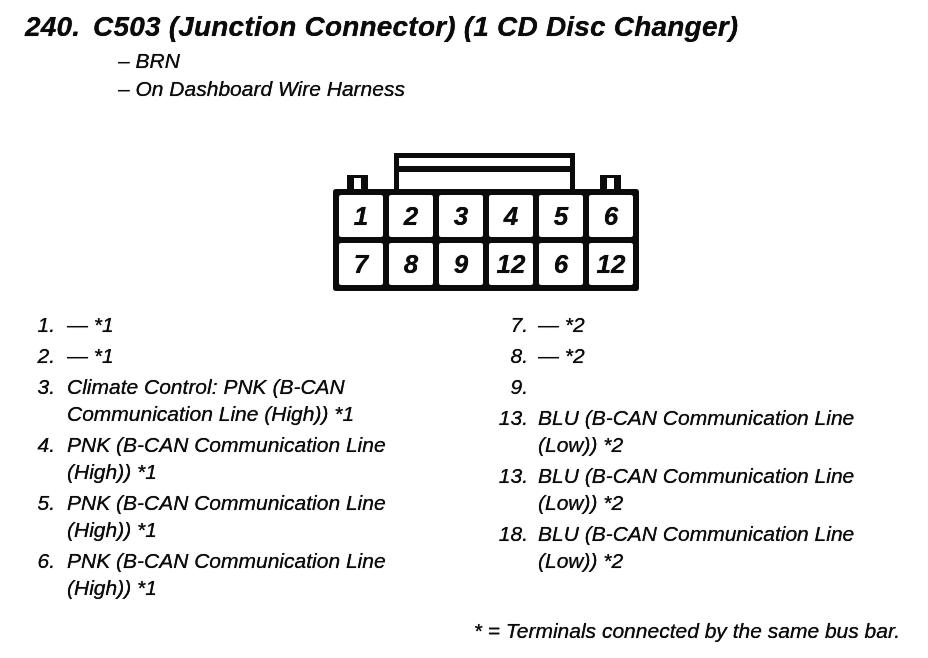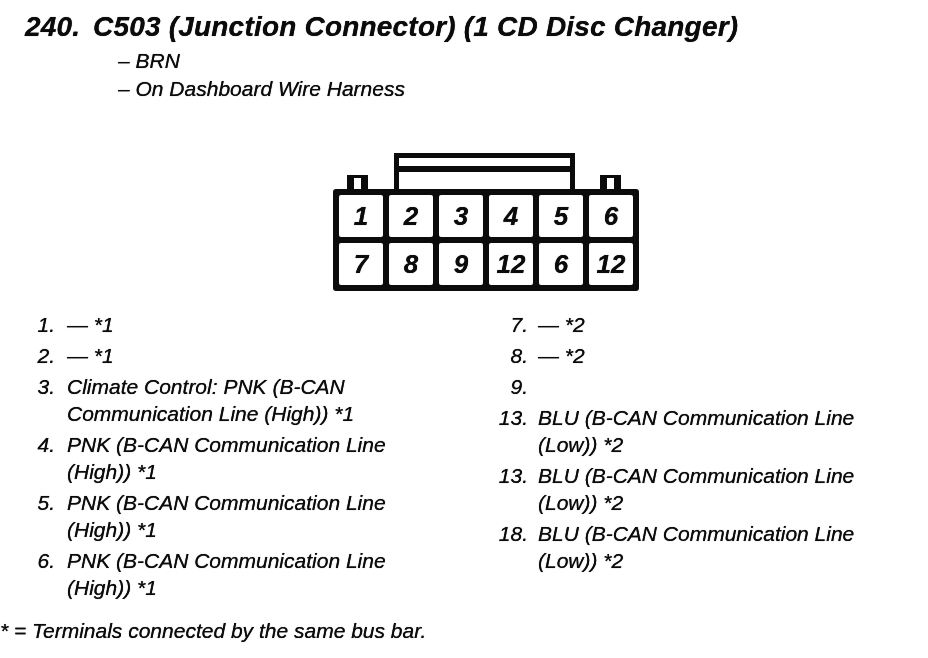--- a/index.html
+++ b/index.html
@@ -69,21 +69,21 @@
   .pin-num{flex:none;text-align:right;}
   .pin-col.left  .pin-num{width:25px;}
   .pin-col.right .pin-num{width:36px;}
   .pin-desc{white-space:pre-line;width:380px;}
   .pin-col.left  .pin-desc{margin-left:12px;}
   .pin-col.right .pin-desc{margin-left:10px;}
 
   
   .footnote{
     position:absolute;top:617px;left:0;width:900px;
-    text-align:left;font-size:21px;line-height:27px;
+    text-align:right;font-size:21px;line-height:27px;
   }
 </style>
 </head>
 <body>
 
 <div class="page">
 
   <div class="header">
     <span class="item-num">240.</span>
     <span>C503 (Junction Connector) (1 CD Disc Changer)</span>

